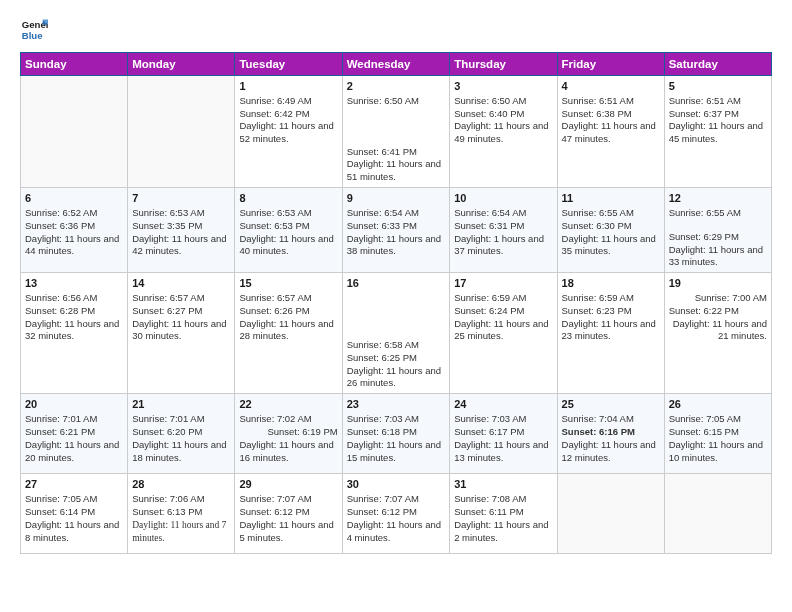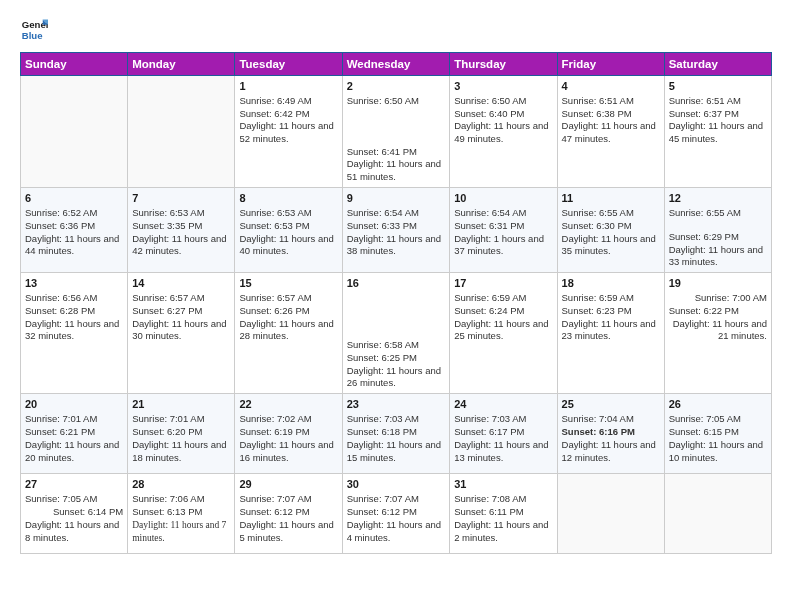--- a/index.html
+++ b/index.html
@@ -244,21 +244,21 @@
           </td>
           <td>
             <span class="day-number">21</span>
             <span style="display: block;">Sunrise: 7:01 AM</span>
             <span style="display: block;">Sunset: 6:20 PM</span>
             <span style="display: block;">Daylight: 11 hours and 18 minutes.</span>
           </td>
           <td>
             <span class="day-number">22</span>
             <span style="display: block;">Sunrise: 7:02 AM</span>
-            <span style="display: block;">Sunset: 6:19 PM</span>
+            <span style="display: block; text-align: right;">Sunset: 6:19 PM</span>
             <span style="display: block;">Daylight: 11 hours and 16 minutes.</span>
           </td>
           <td>
             <span class="day-number">23</span>
             <span style="display: block;">Sunrise: 7:03 AM</span>
             <span style="display: block;">Sunset: 6:18 PM</span>
             <span style="display: block;">Daylight: 11 hours and 15 minutes.</span>
           </td>
           <td>
             <span class="day-number">24</span>
@@ -276,21 +276,21 @@
             <span class="day-number">26</span>
             <span style="display: block;">Sunrise: 7:05 AM</span>
             <span style="display: block;">Sunset: 6:15 PM</span>
             <span style="display: block;">Daylight: 11 hours and 10 minutes.</span>
           </td>
         </tr>
         <tr>
           <td>
             <span class="day-number">27</span>
             <span style="display: block;">Sunrise: 7:05 AM</span>
-            <span style="display: block; text-align: right;">Sunset: 6:14 PM</span>
+            <span style="display: block;">Sunset: 6:14 PM</span>
             <span style="display: block;">Daylight: 11 hours and 8 minutes.</span>
           </td>
           <td>
             <span class="day-number">28</span>
             <span style="display: block;">Sunrise: 7:06 AM</span>
             <span style="display: block;">Sunset: 6:13 PM</span>
             <span style="display: block; font-family: Liberation Serif, serif;">Daylight: 11 hours and 7 minutes.</span>
           </td>
           <td>
             <span class="day-number">29</span>

